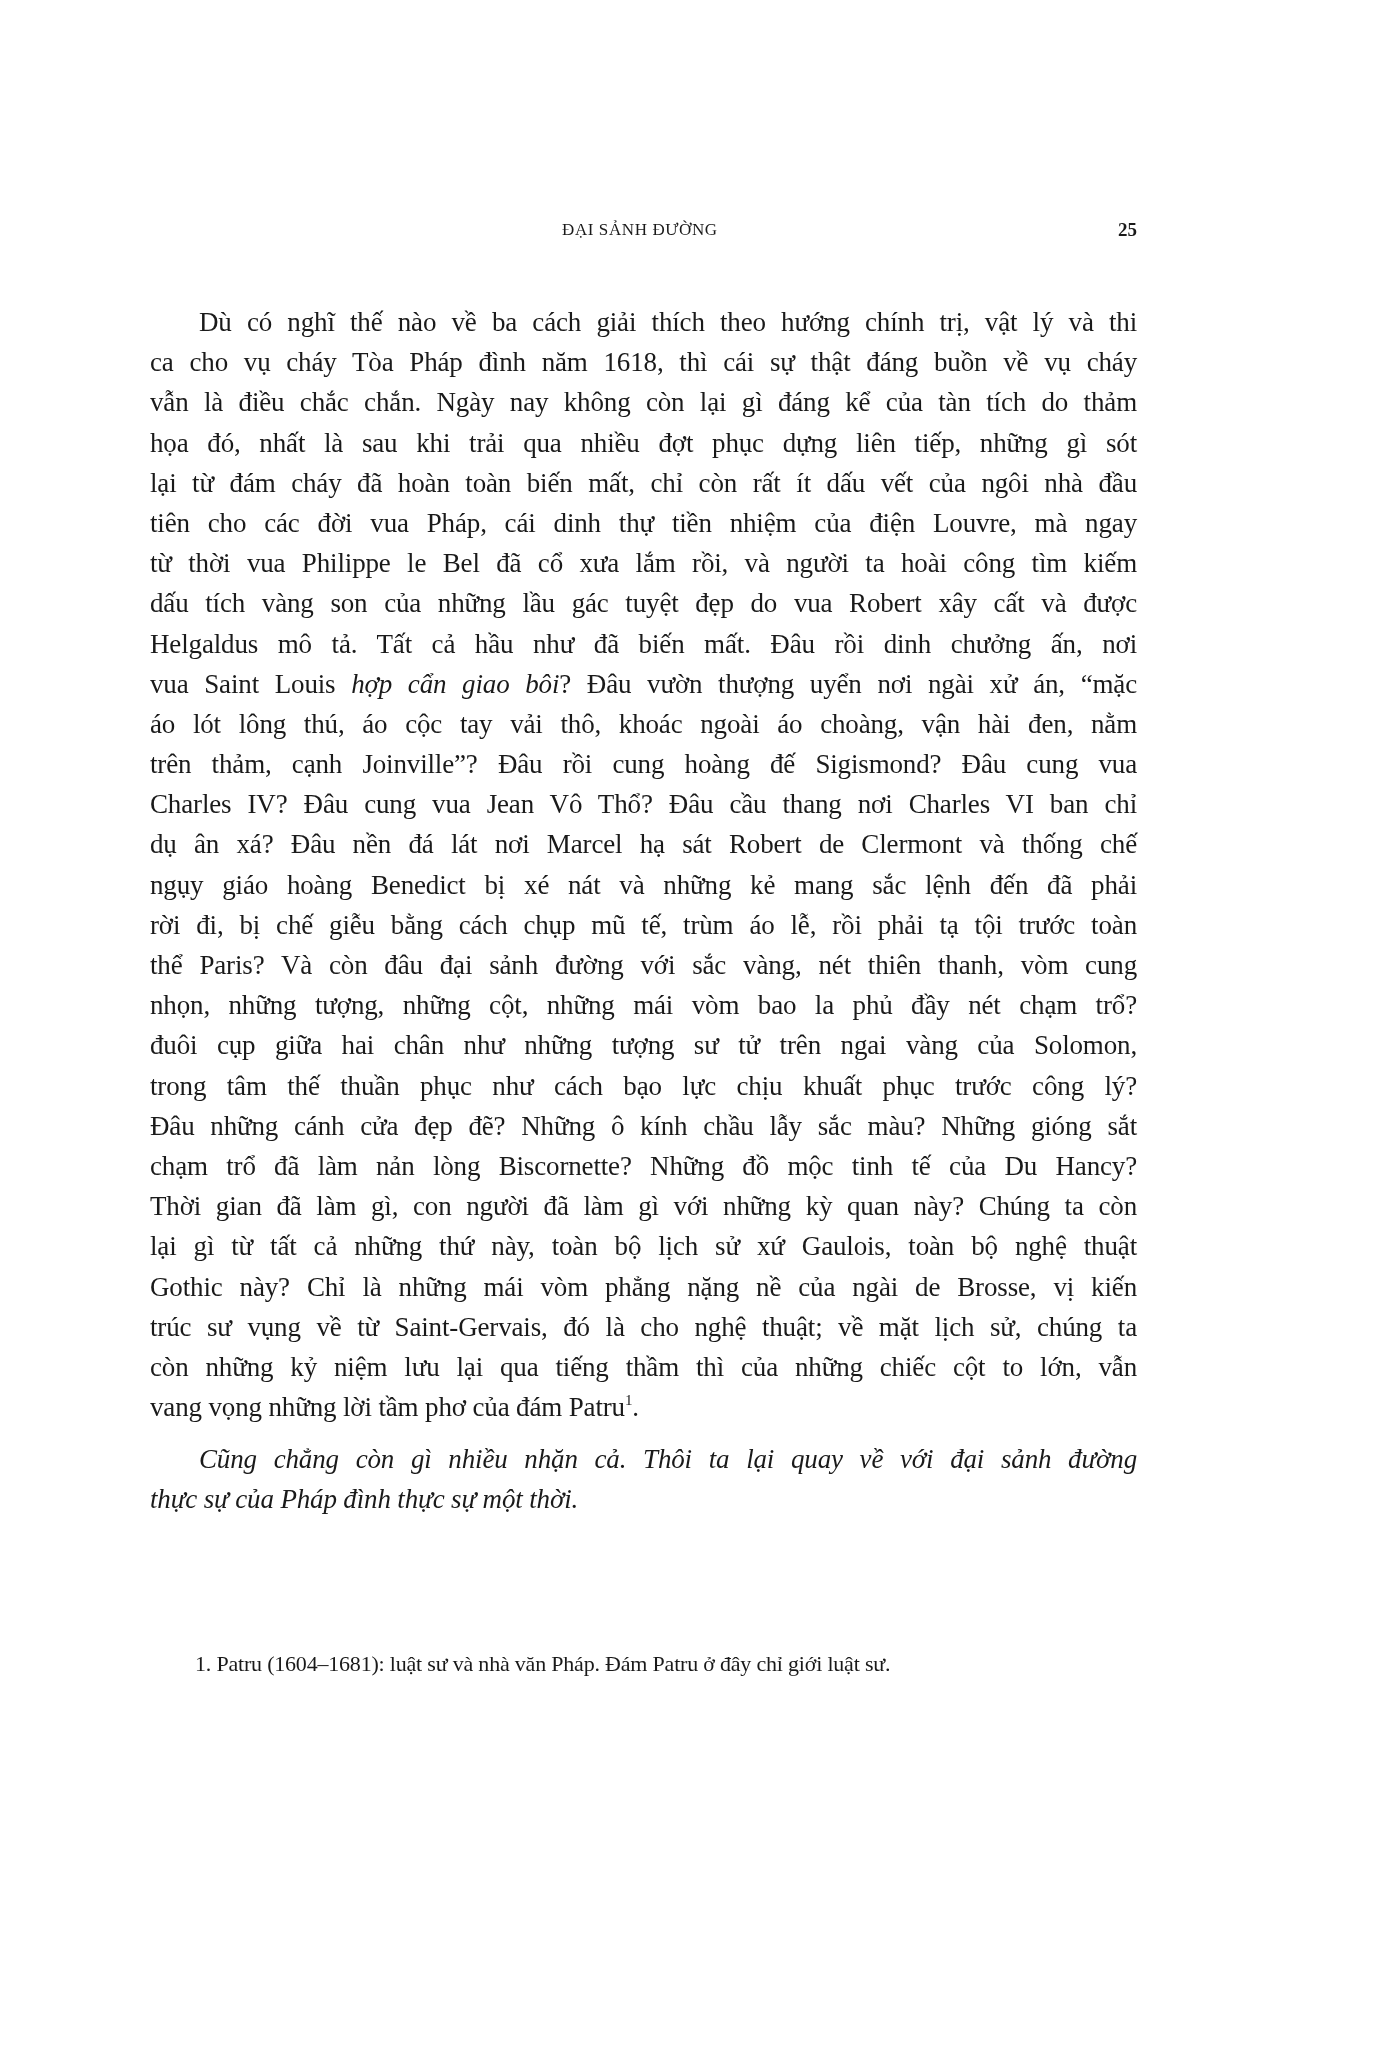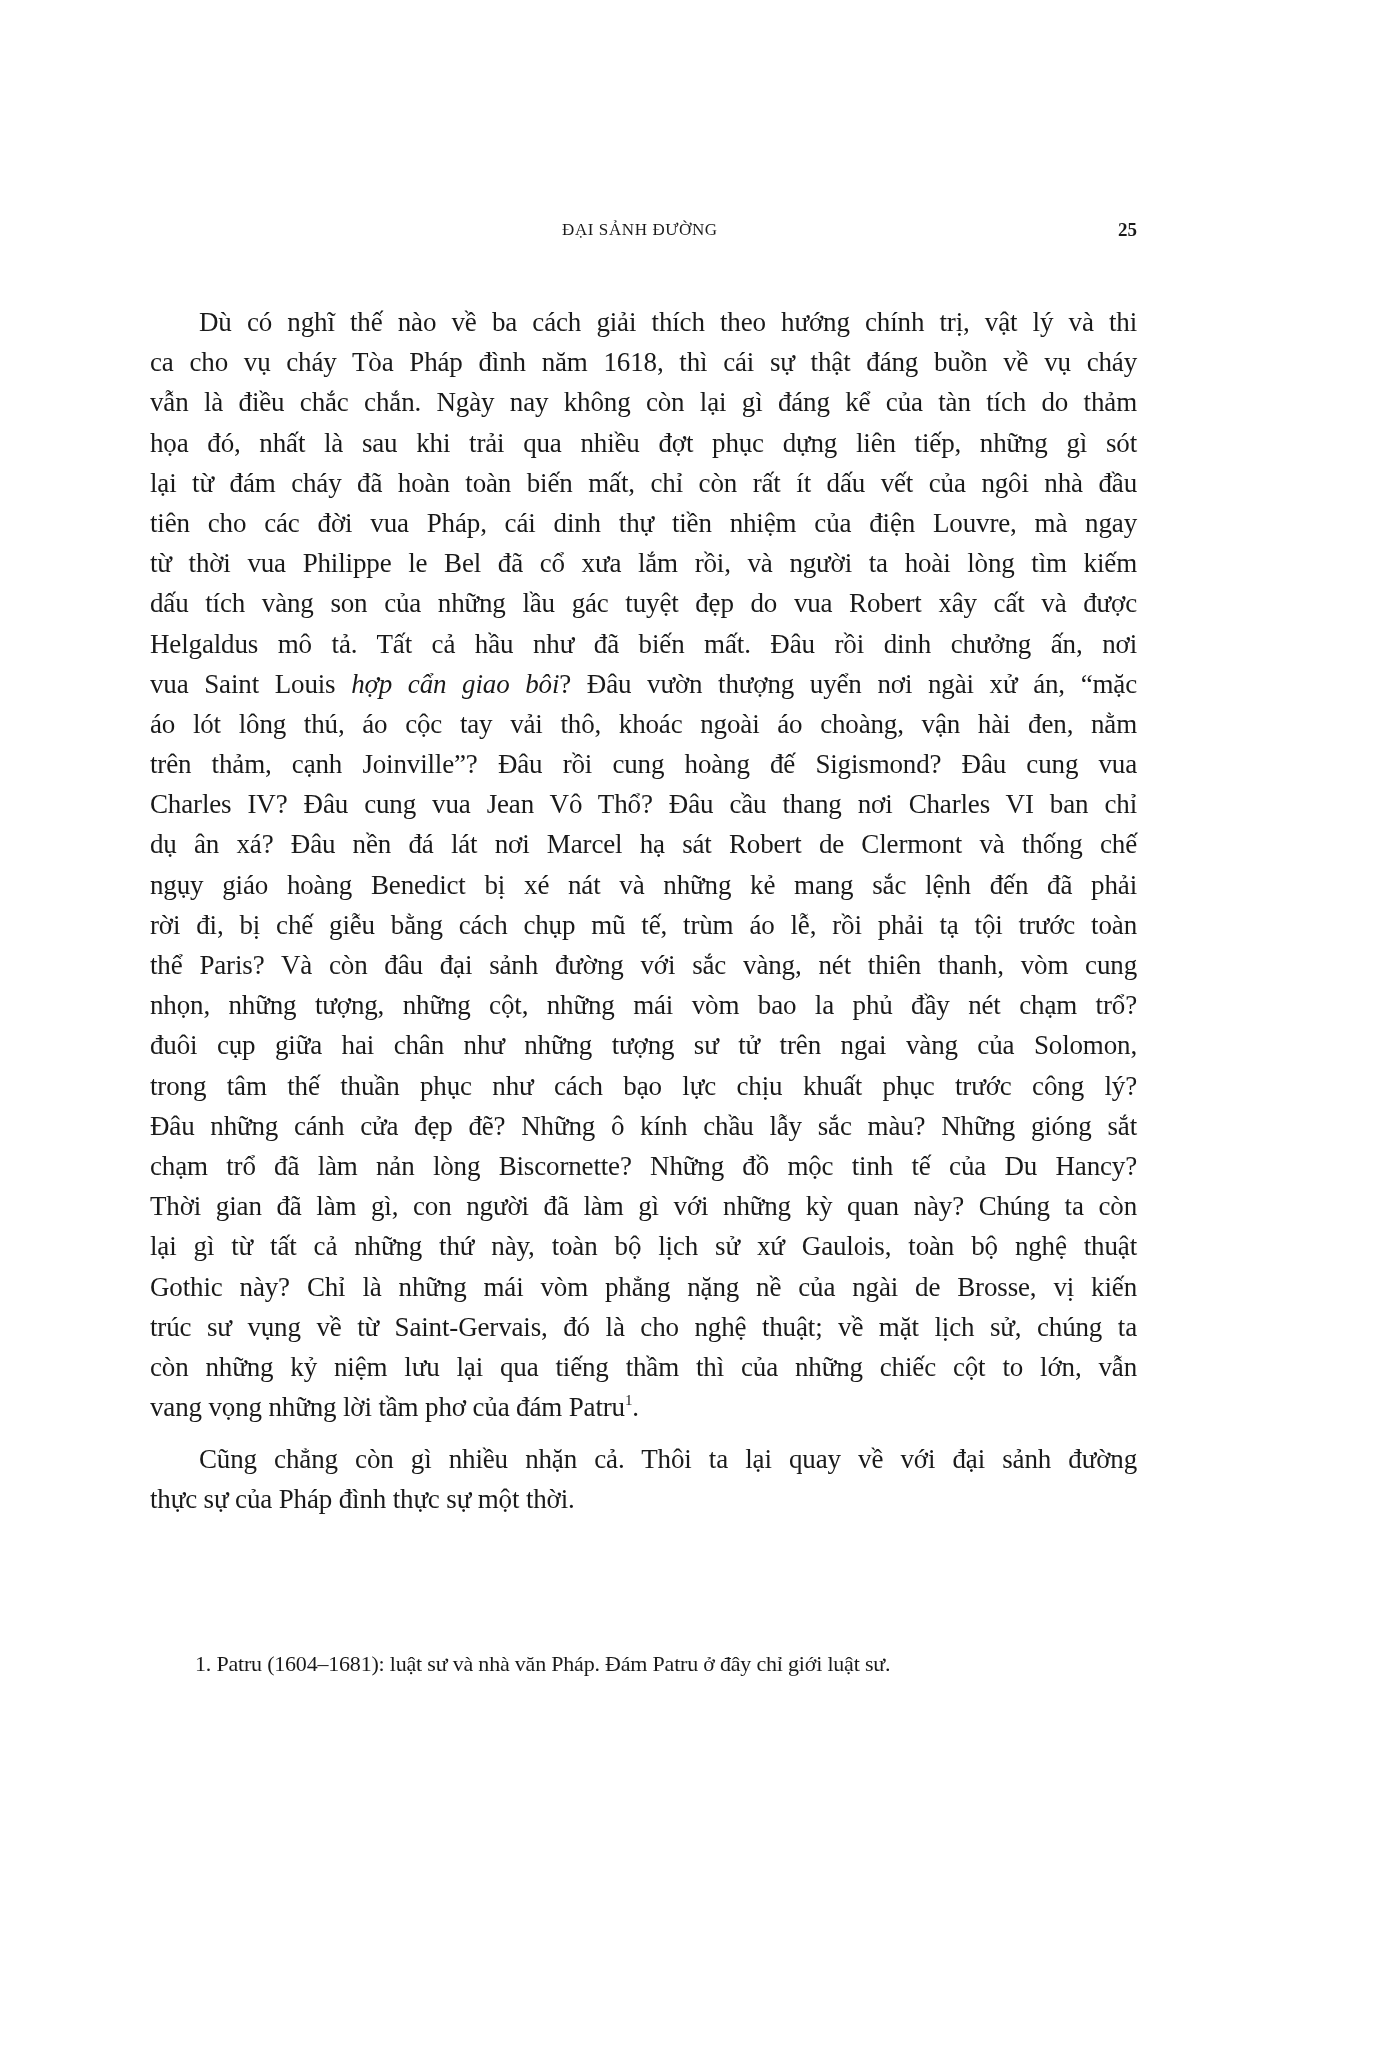--- a/index.html
+++ b/index.html
@@ -20,21 +20,21 @@
   }
   .body-text { position: absolute; left: 150px; top: 270px; width: 987px; margin-top: 32px; }
   .para { margin: 0; }
   .line {
     display: block; height: 40.2px; line-height: 40.2px; font-size: 27px;
     text-align: justify; text-align-last: justify; white-space: nowrap;
     overflow: visible; letter-spacing: -0.15px;
   }
   .line.indent { padding-left: 49px; }
   .line.last { text-align-last: left; }
-  .para + .para { margin-top: 12px; }
+  .para + .para { margin-top: 12px; font-style: italic; }
   .sup { font-size: 15px; vertical-align: 11px; line-height: 0; }
   .footnote {
     position: absolute; left: 195px; top: 1650px; font-size: 22px; line-height: 28px;
     white-space: nowrap; letter-spacing: -0.2px;
   }
   em { font-style: italic; }
 </style>
 </head>
 <body>
 
@@ -44,21 +44,21 @@
 </div>
 
 <div class="body-text">
   <div class="para" id="para-0">
       <span class="line indent">Dù có nghĩ thế nào về ba cách giải thích theo hướng chính trị, vật lý và thi</span>
       <span class="line">ca cho vụ cháy Tòa Pháp đình năm 1618, thì cái sự thật đáng buồn về vụ cháy</span>
       <span class="line">vẫn là điều chắc chắn. Ngày nay không còn lại gì đáng kể của tàn tích do thảm</span>
       <span class="line">họa đó, nhất là sau khi trải qua nhiều đợt phục dựng liên tiếp, những gì sót</span>
       <span class="line">lại từ đám cháy đã hoàn toàn biến mất, chỉ còn rất ít dấu vết của ngôi nhà đầu</span>
       <span class="line">tiên cho các đời vua Pháp, cái dinh thự tiền nhiệm của điện Louvre, mà ngay</span>
-      <span class="line">từ thời vua Philippe le Bel đã cổ xưa lắm rồi, và người ta hoài lòng tìm kiếm</span>
+      <span class="line">từ thời vua Philippe le Bel đã cổ xưa lắm rồi, và người ta hoài công tìm kiếm</span>
       <span class="line">dấu tích vàng son của những lầu gác tuyệt đẹp do vua Robert xây cất và được</span>
       <span class="line">Helgaldus mô tả. Tất cả hầu như đã biến mất. Đâu rồi dinh chưởng ấn, nơi</span>
       <span class="line">vua Saint Louis <em>hợp cẩn giao bôi</em>? Đâu vườn thượng uyển nơi ngài xử án, “mặc</span>
       <span class="line">áo lót lông thú, áo cộc tay vải thô, khoác ngoài áo choàng, vận hài đen, nằm</span>
       <span class="line">trên thảm, cạnh Joinville”? Đâu rồi cung hoàng đế Sigismond? Đâu cung vua</span>
       <span class="line">Charles IV? Đâu cung vua Jean Vô Thổ? Đâu cầu thang nơi Charles VI ban chỉ</span>
       <span class="line">dụ ân xá? Đâu nền đá lát nơi Marcel hạ sát Robert de Clermont và thống chế</span>
       <span class="line">ngụy giáo hoàng Benedict bị xé nát và những kẻ mang sắc lệnh đến đã phải</span>
       <span class="line">rời đi, bị chế giễu bằng cách chụp mũ tế, trùm áo lễ, rồi phải tạ tội trước toàn</span>
       <span class="line">thể Paris? Và còn đâu đại sảnh đường với sắc vàng, nét thiên thanh, vòm cung</span>

